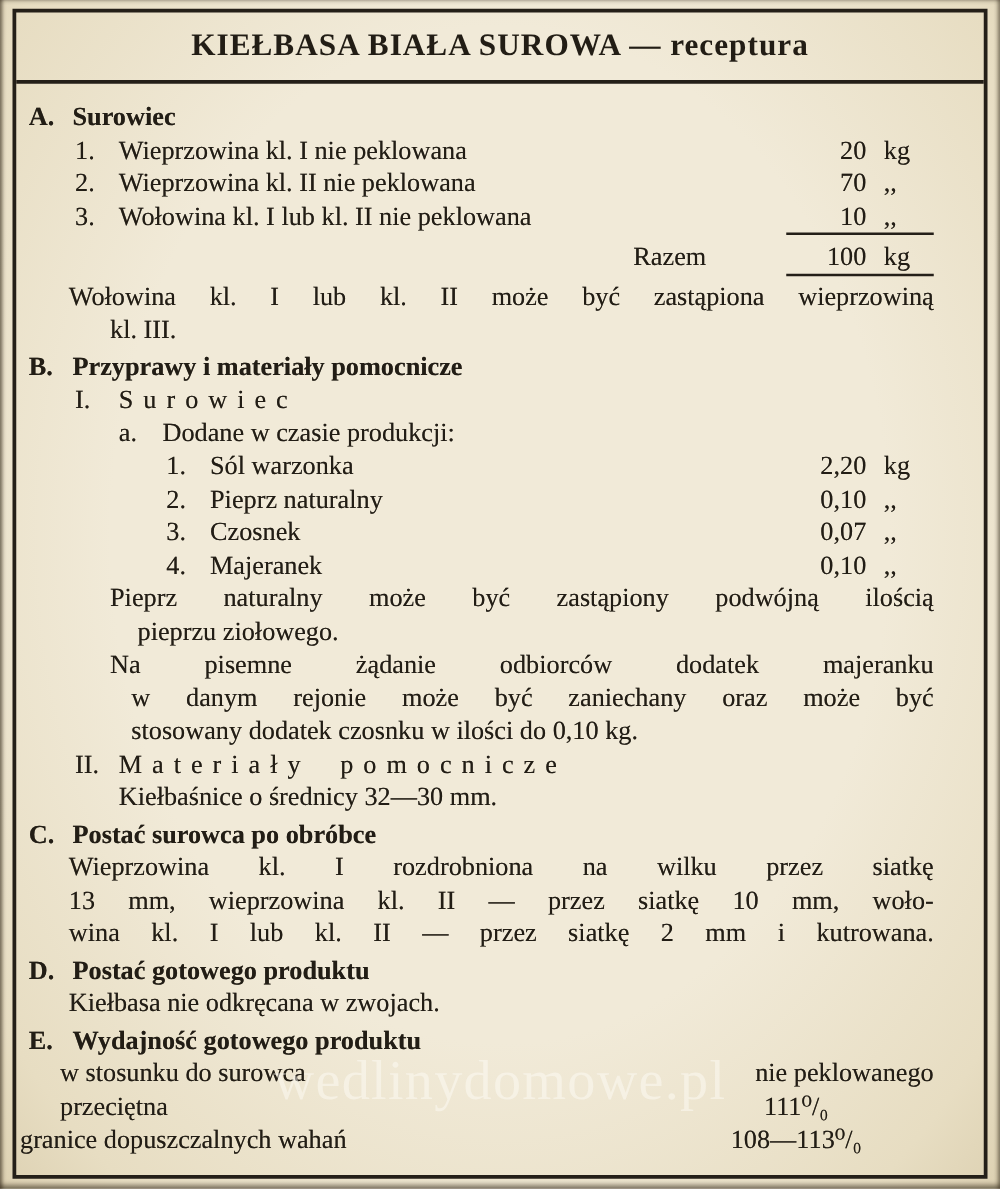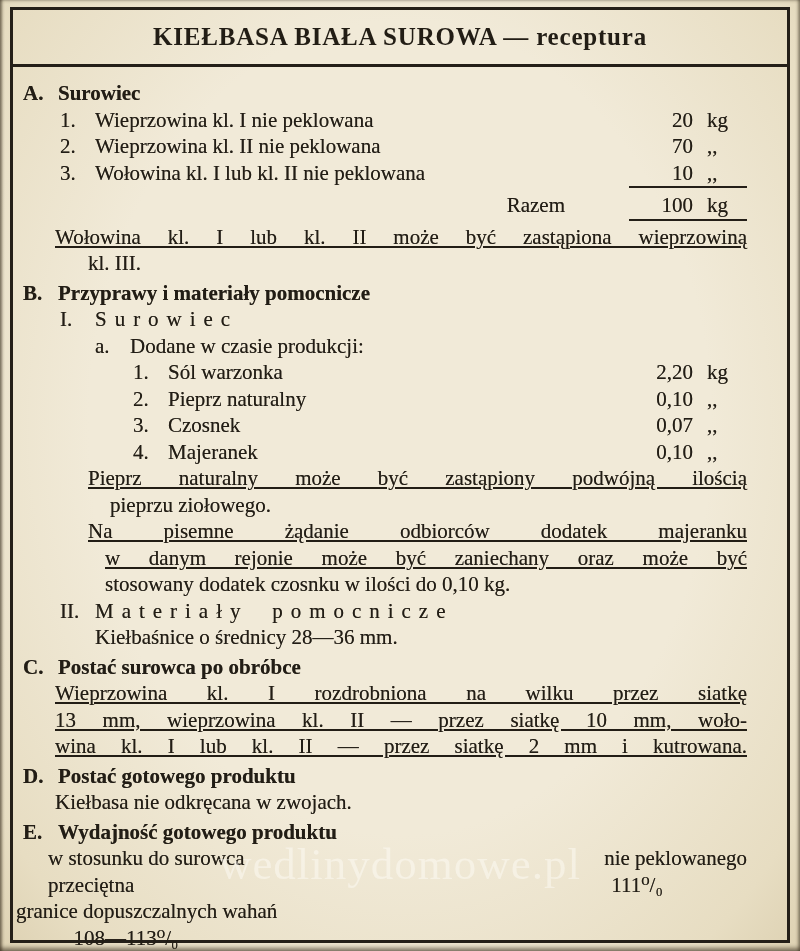--- a/index.html
+++ b/index.html
@@ -60,23 +60,23 @@
   .vu { flex: none; display: flex; width: 118px; }
   .val { width: 64px; text-align: right; }
   .unit { width: 54px; padding-left: 14px; }
   .u-line { border-bottom: 2px solid #241f18; }
 
   .razem { margin: 4px 0 3px; }
 
   .spread { letter-spacing: 0.38em; word-spacing: 0.5em; }
 
   .pline { display: block; }
-  .jl { text-align: justify; text-align-last: justify; text-decoration: underline; }
-
-  .ml-neg7 { margin-left: -7px; flex-direction: column; }
+  .jl { text-align: justify; text-align-last: justify; }
+
+  .ml-neg7 { margin-left: -7px; }
   .ml25 { margin-left: 25px; gap: 16px; }
   .ml32 { margin-left: 32px; }
   .ml37 { margin-left: 37px; }
   .ml40 { margin-left: 37px; }
   .ml65 { margin-left: 65px; }
   .ml72 { margin-left: 72px; }
   .ml82 { margin-left: 82px; }
   .ml87 { margin-left: 87px; }
   .ml110 { margin-left: 110px; }
 
@@ -216,21 +216,21 @@
 
       <div class="pline jl ml65">Na pisemne żądanie odbiorców dodatek majeranku</div>
       <div class="pline jl ml82">w danym rejonie może być zaniechany oraz może być</div>
       <div class="pline ml82">stosowany dodatek czosnku w ilości do 0,10 kg.</div>
 
       <div class="row ml37">
         <span class="num">II.</span>
         <span class="spread">Materiały pomocnicze</span>
       </div>
 
-      <div class="pline ml72">Kiełbaśnice o średnicy 28—36 mm.</div>
+      <div class="pline ml72">Kiełbaśnice o średnicy 32—30 mm.</div>
 
       <div class="sec-head">
         <span class="letter">C.</span>
         <span>Postać surowca po obróbce</span>
       </div>
 
       <div class="pline jl ml32">Wieprzowina kl. I rozdrobniona na wilku przez siatkę</div>
       <div class="pline jl ml32">13 mm, wieprzowina kl. II — przez siatkę 10 mm, woło-</div>
       <div class="pline jl ml32">wina kl. I lub kl. II — przez siatkę 2 mm i kutrowana.</div>
 

